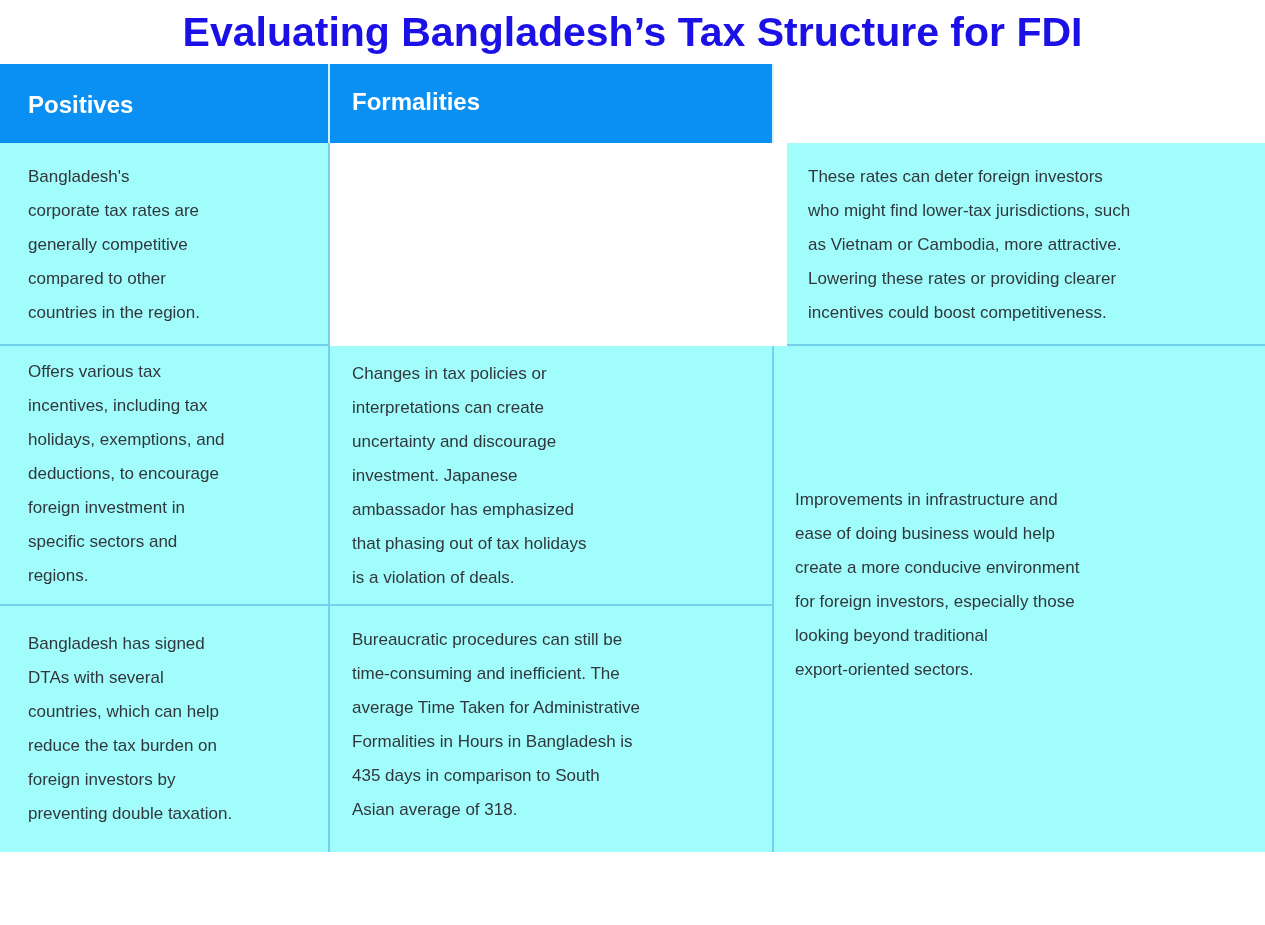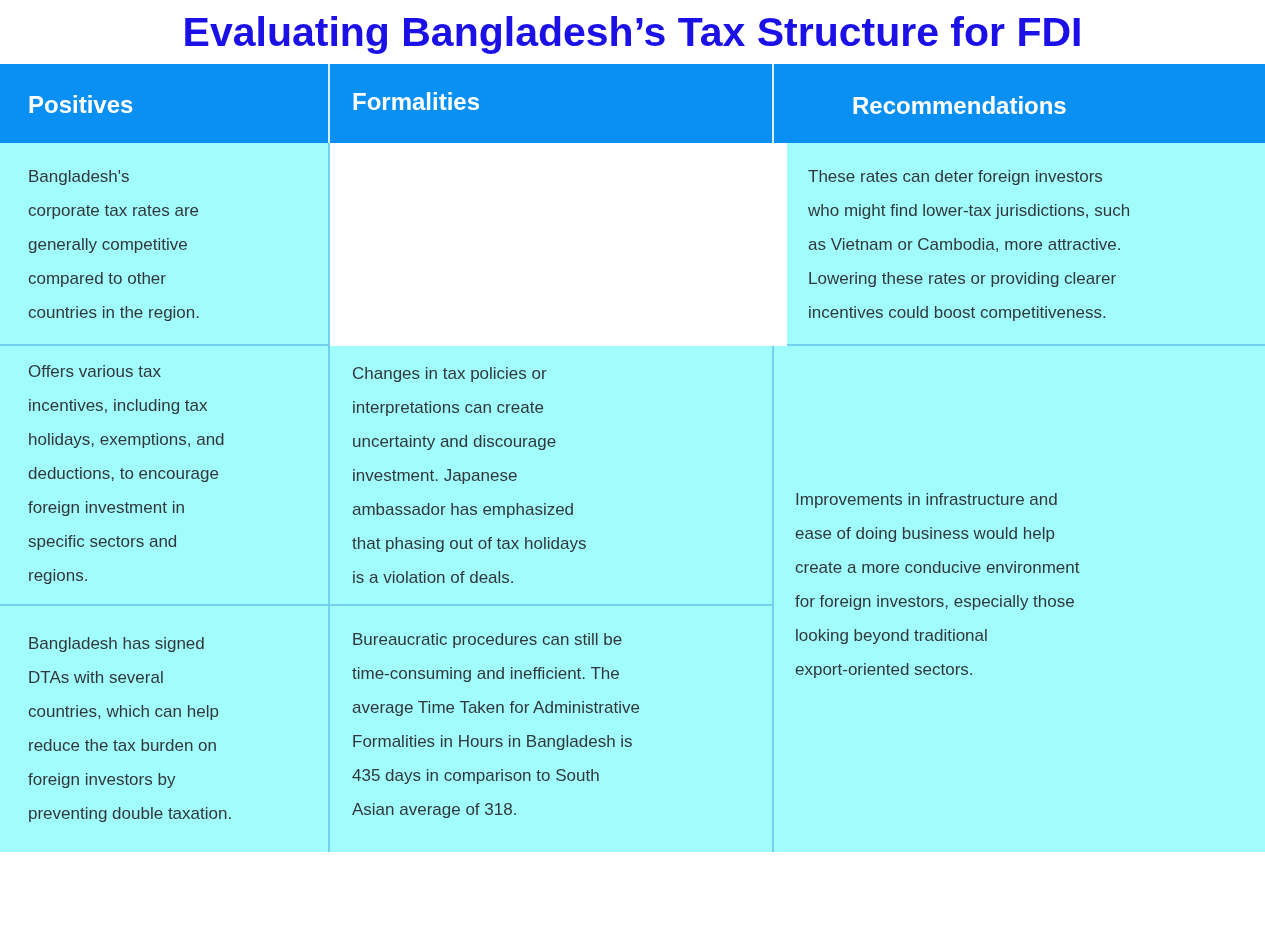--- a/index.html
+++ b/index.html
@@ -63,21 +63,20 @@
 <body>
 
 <div class="page">
 
   <div class="title">Evaluating Bangladesh’s Tax Structure for FDI</div>
 
   <div class="grid">
 
     <div class="th th1 bR">Positives</div>
     <div class="th th2 bR">Formalities</div>
-    <div class="th th3">Recommendations</div>
 
     <div class="td r1c1 bR bB">Bangladesh's
 corporate tax rates are
 generally competitive
 compared to other
 countries in the region.</div>
     <div class="td r1c3 bB">These rates can deter foreign investors
 who might find lower-tax jurisdictions, such
 as Vietnam or Cambodia, more attractive.
 Lowering these rates or providing clearer

